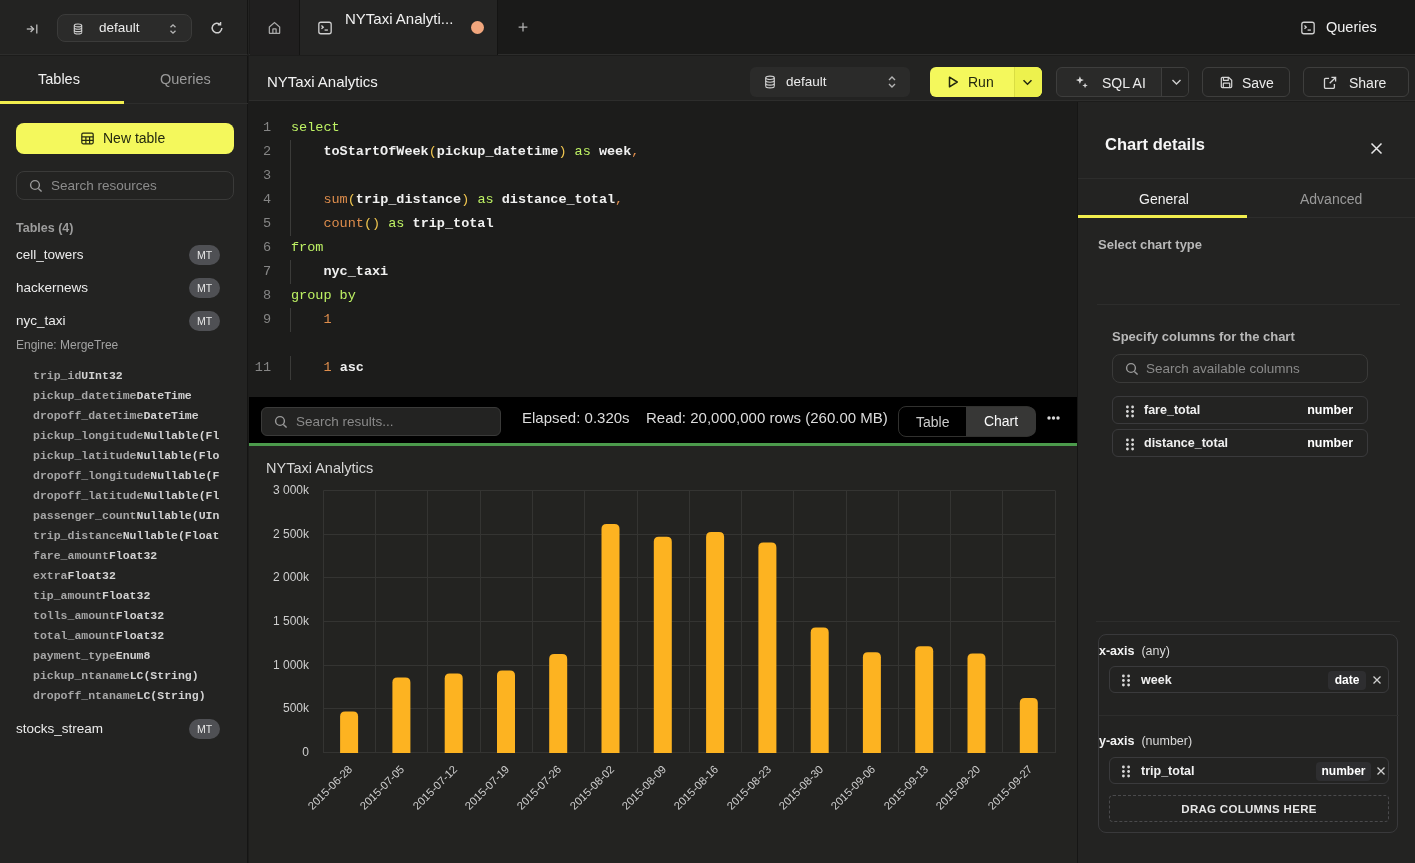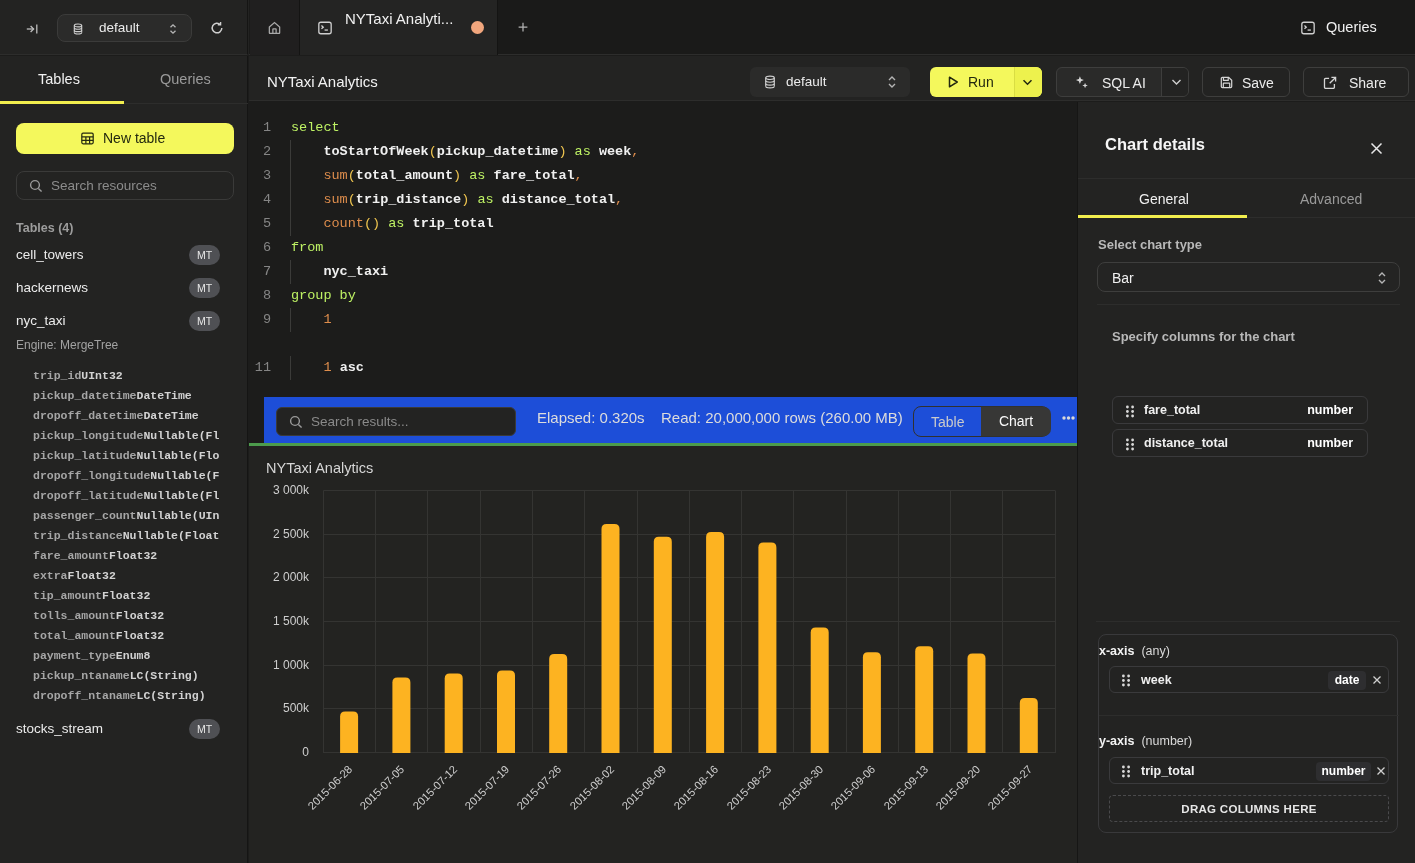--- a/index.html
+++ b/index.html
@@ -252,31 +252,31 @@
 </div>
 
 <div class="abs" id="editor" style="left:249px;top:102px;width:828px;height:295px;background:#1c1c1b;">
 
   <div class="abs" style="left:41px;top:38px;width:1px;height:96px;background:#3b3b39;"></div>
   <div class="abs" style="left:41px;top:158px;width:1px;height:24px;background:#3b3b39;"></div>
   <div class="abs" style="left:41px;top:206px;width:1px;height:24px;background:#3b3b39;"></div>
   <div class="abs" style="left:41px;top:254px;width:1px;height:24px;background:#3b3b39;"></div>
   <div class="cl" style="top:14px;"><span class="ln">1</span><span class="cd"><span class="kw">select</span></span></div>
   <div class="cl" style="top:38px;"><span class="ln">2</span><span class="cd">    <span class="id">toStartOfWeek</span><span class="pa">(</span><span class="id">pickup_datetime</span><span class="pa">)</span> <span class="kw">as</span> <span class="id">week</span><span class="fn">,</span></span></div>
-  <div class="cl" style="top:62px;"><span class="ln">3</span><span class="cd">    <span class="fn">sum</span><span class="pa">(</span><span class="id">total_amount</span><span class="pa">)</span> <span class="kw">as</span> <span class="id">fare_total</span><span class="fn">,</span></span></div>
+  <div class="cl" style="top:62px;"><span class="ln">3</span></div>
   <div class="cl" style="top:86px;"><span class="ln">4</span><span class="cd">    <span class="fn">sum</span><span class="pa">(</span><span class="id">trip_distance</span><span class="pa">)</span> <span class="kw">as</span> <span class="id">distance_total</span><span class="fn">,</span></span></div>
   <div class="cl" style="top:110px;"><span class="ln">5</span><span class="cd">    <span class="fn">count</span><span class="pa">()</span> <span class="kw">as</span> <span class="id">trip_total</span></span></div>
   <div class="cl" style="top:134px;"><span class="ln">6</span><span class="cd"><span class="kw">from</span></span></div>
   <div class="cl" style="top:158px;"><span class="ln">7</span><span class="cd">    <span class="id">nyc_taxi</span></span></div>
   <div class="cl" style="top:182px;"><span class="ln">8</span><span class="cd"><span class="kw">group by</span></span></div>
   <div class="cl" style="top:206px;"><span class="ln">9</span><span class="cd">    <span class="nu">1</span></span></div>
   <div class="cl" style="top:254px;"><span class="ln">11</span><span class="cd">    <span class="nu">1</span> <span class="id">asc</span></span></div>
 </div>
 
-<div class="abs" style="left:264px;top:397px;width:828px;height:46px;background:#1d4ed8;">
+<div class="abs" style="left:249px;top:397px;width:828px;height:46px;background:#000000;">
   <div class="abs" style="left:12px;top:10px;width:240px;height:29px;border:1px solid #3a3a39;border-radius:6px;background:#232322;">
     <svg class="abs" style="left:12px;top:7px;" width="14" height="14" viewBox="0 0 14 14" fill="none" stroke="#9a9a9a" stroke-width="1.4">
       <circle cx="6" cy="6" r="4.4"></circle>
         <path d="M9.4 9.4 L12.6 12.6"></path>
     </svg>
     <span class="abs" style="left:34px;top:6px;font-size:13.5px;color:#8a8a8a;">Search results...</span>
   </div>
   <span class="abs" style="left:273px;top:12px;font-size:15px;color:#dcdcdc;">Elapsed: 0.320s</span>
   <span class="abs" style="left:397px;top:12px;font-size:15px;color:#dcdcdc;">Read: 20,000,000 rows (260.00 MB)</span>
   <div class="abs" style="left:649px;top:9px;width:137px;height:31px;border:1px solid #31312f;border-radius:8px;">
@@ -348,30 +348,30 @@
     <path d="M2.5 2.5 L12.5 12.5 M12.5 2.5 L2.5 12.5"></path>
   </svg>
   <div class="abs" style="left:0;top:76px;width:338px;height:1px;background:#2d2d2c;"></div>
 
   <span class="abs" style="left:61px;top:89px;font-size:14px;color:#f0f0f0;">General</span>
   <span class="abs" style="left:222px;top:89px;font-size:14px;color:#9a9a9a;">Advanced</span>
   <div class="abs" style="left:0;top:115px;width:338px;height:1px;background:#2d2d2c;"></div>
   <div class="abs" style="left:0;top:113px;width:169px;height:3px;background:#f2ee4e;"></div>
 
   <span class="abs" style="left:20px;top:135px;font-size:13px;font-weight:700;color:#b8b8b8;">Select chart type</span>
-  <div class="abs" style="left:19px;top:160px;width:303px;height:30px;border:1px solid #3e3e3d;border-radius:8px;background:#242423;">
-    <span class="abs" style="left:14px;top:6.5px;font-size:14px;color:#f0f0f0;">Bar</span>
-    <svg class="abs" style="left:278px;top:8px;" width="12" height="14" viewBox="0 0 12 14" fill="none" stroke="#b5b5b5" stroke-width="1.4">
-      <path d="M3 5 L6 2 L9 5"></path>
-        <path d="M3 9 L6 12 L9 9"></path>
-    </svg>
-  </div>
   <div class="abs" style="left:19px;top:202px;width:303px;height:1px;background:#2d2d2c;"></div>
 
   <span class="abs" style="left:34px;top:227px;font-size:13px;font-weight:600;color:#b8b8b8;">Specify columns for the chart</span>
+  <div class="abs" style="left:34px;top:252px;width:256px;height:29px;border:1px solid #3a3a39;border-radius:8px;background:#232322;">
+    <svg class="abs" style="left:12px;top:7px;" width="14" height="14" viewBox="0 0 14 14" fill="none" stroke="#9a9a9a" stroke-width="1.4">
+      <circle cx="6" cy="6" r="4.4"></circle>
+        <path d="M9.4 9.4 L12.6 12.6"></path>
+    </svg>
+    <span class="abs" style="left:33px;top:6px;font-size:13.5px;color:#8a8a8a;">Search available columns</span>
+  </div>
   <div class="abs" style="left:34px;top:294px;width:256px;height:28px;border:1px solid #3a3a3c;border-radius:6px;">
     <svg class="abs" style="left:12px;top:7.5px;" width="10" height="13" viewBox="0 0 10 13" fill="#d9d9d9">
       <circle cx="2.4" cy="2" r="1.4"></circle>
         <circle cx="7.6" cy="2" r="1.4"></circle>
       <circle cx="2.4" cy="6.5" r="1.4"></circle>
         <circle cx="7.6" cy="6.5" r="1.4"></circle>
       <circle cx="2.4" cy="11" r="1.4"></circle>
         <circle cx="7.6" cy="11" r="1.4"></circle>
     </svg>
     <span class="abs" style="left:31px;top:6px;font-size:12.5px;font-weight:600;color:#f0f0f0;">fare_total</span>

